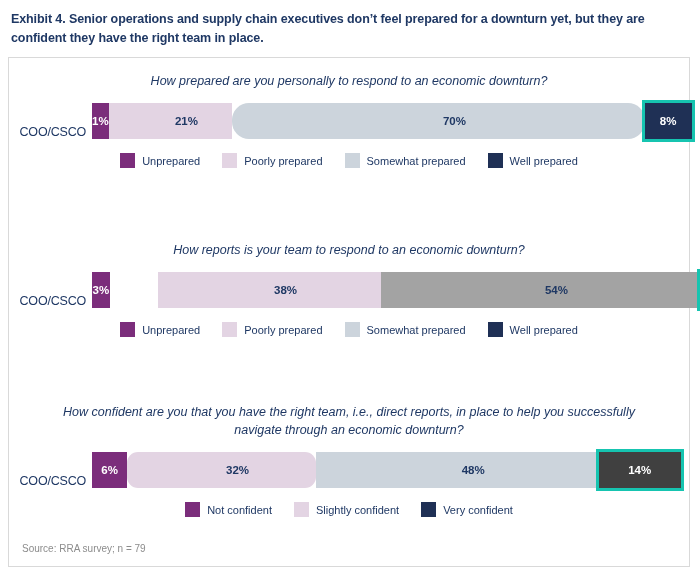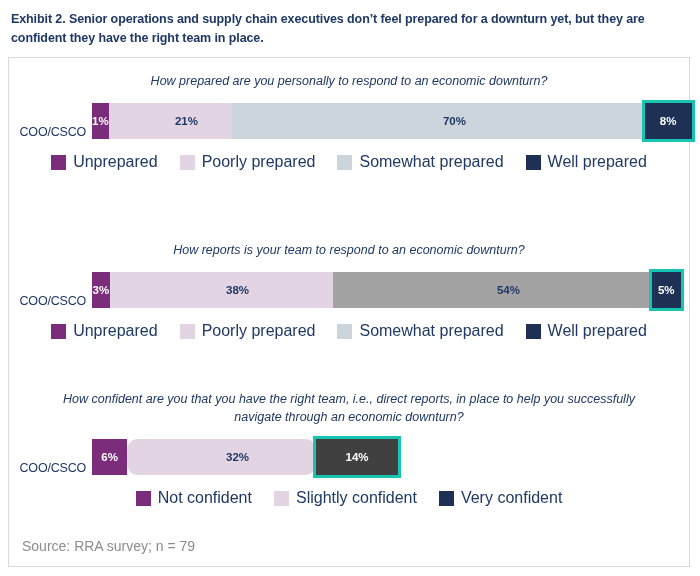--- a/index.html
+++ b/index.html
@@ -99,47 +99,47 @@
     align-items: center;
     margin: 0 11px;
   }
   .legend-swatch {
     width: 15px;
     height: 15px;
     flex: 0 0 auto;
   }
   .legend-text {
     color: #1f3864;
-    font-size: 16px;
+    font-size: 11px;
     margin-left: 7px;
     white-space: nowrap;
   }
   .source-note {
     position: absolute;
     left: 13px;
     bottom: 12px;
     color: #8c8c8c;
-    font-size: 14px;
+    font-size: 10px;
   }
 </style>
 </head>
 <body>
 
-<div class="exhibit-title">Exhibit 2. Senior operations and supply chain executives don’t feel prepared for a downturn yet, but they are confident they have the right team in place.</div>
+<div class="exhibit-title">Exhibit 4. Senior operations and supply chain executives don’t feel prepared for a downturn yet, but they are confident they have the right team in place.</div>
 
 <div class="card">
 
   <div class="chart-block" style="top:14px;">
     <div class="chart-subtitle">How prepared are you personally to respond to an economic downturn?</div>
     <div class="bar-row">
       <div class="row-label">COO/CSCO</div>
       <div class="bar">
           <div class="seg seg-label-light" style="flex: 0 0 1%; background: rgb(123, 45, 123);">1%</div>
           <div class="seg seg-label-dark" style="flex: 0 0 21%; background: rgb(227, 212, 227);">21%</div>
-          <div class="seg seg-label-dark" style="flex: 0 0 70%; background: rgb(204, 212, 220);">70%</div>
+          <div class="seg seg-label-dark" style="flex: 0 0 70%; background: rgb(204, 212, 220); border-radius: 17px;">70%</div>
           <div class="seg seg-label-light seg-highlight" style="flex: 0 0 8%; background: rgb(31, 48, 85);">8%</div>
         </div>
     </div>
     <div class="legend">
         <div class="legend-item">
           <span class="legend-swatch" style="background: rgb(123, 45, 123);"></span>
           <span class="legend-text">Unprepared</span>
         </div>
         <div class="legend-item">
           <span class="legend-swatch" style="background: rgb(227, 212, 227);"></span>
@@ -155,21 +155,21 @@
         </div>
       </div>
   </div>
 
   <div class="chart-block" style="top:183px;">
     <div class="chart-subtitle">How reports is your team to respond to an economic downturn?</div>
     <div class="bar-row">
       <div class="row-label">COO/CSCO</div>
       <div class="bar">
           <div class="seg seg-label-light" style="flex: 0 0 3%; background: rgb(123, 45, 123);">3%</div>
-          <div class="seg seg-label-dark" style="flex: 0 0 38%; background: rgb(227, 212, 227);">38%</div>
+          <div class="seg seg-label-dark" style="flex: 0 0 38%; background: rgb(227, 212, 227); margin-left: 48px;">38%</div>
           <div class="seg seg-label-dark" style="flex: 0 0 54%; background: #a3a3a3;">54%</div>
           <div class="seg seg-label-light seg-highlight" style="flex: 0 0 5%; background: rgb(31, 48, 85);">5%</div>
         </div>
     </div>
     <div class="legend">
         <div class="legend-item">
           <span class="legend-swatch" style="background: rgb(123, 45, 123);"></span>
           <span class="legend-text">Unprepared</span>
         </div>
         <div class="legend-item">
@@ -180,27 +180,28 @@
           <span class="legend-swatch" style="background: rgb(204, 212, 220);"></span>
           <span class="legend-text">Somewhat prepared</span>
         </div>
         <div class="legend-item">
           <span class="legend-swatch" style="background: rgb(31, 48, 85);"></span>
           <span class="legend-text">Well prepared</span>
         </div>
       </div>
   </div>
 
-  <div class="chart-block" style="top:332px;">
+  <div class="chart-block" style="top:345px;">
     <div class="chart-subtitle">How confident are you that you have the right team, i.e., direct reports, in place to help you successfully navigate through an economic downturn?</div>
     <div class="bar-row">
       <div class="row-label">COO/CSCO</div>
       <div class="bar">
           <div class="seg seg-label-light" style="flex: 0 0 6%; background: rgb(123, 45, 123);">6%</div>
           <div class="seg seg-label-dark" style="flex: 0 0 32%; background: rgb(227, 212, 227); border-radius: 11px;">32%</div>
+          <div class="seg seg-label-dark" style="flex: 0 0 48%; background: rgb(204, 212, 220);">48%</div>
           <div class="seg seg-label-light seg-highlight" style="flex: 0 0 14%; background: #404040;">14%</div>
         </div>
     </div>
     <div class="legend">
         <div class="legend-item">
           <span class="legend-swatch" style="background: rgb(123, 45, 123);"></span>
           <span class="legend-text">Not confident</span>
         </div>
         <div class="legend-item">
           <span class="legend-swatch" style="background: rgb(227, 212, 227);"></span>

